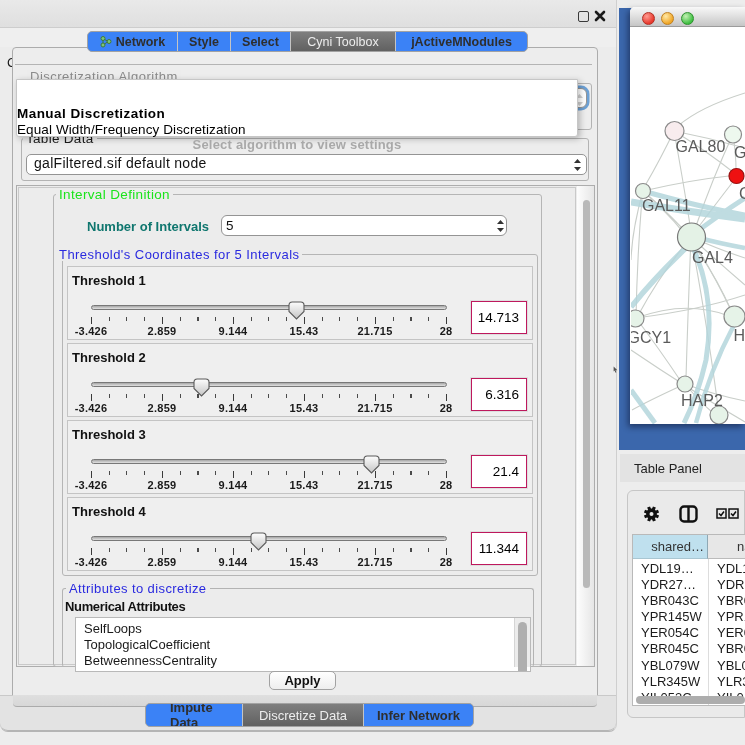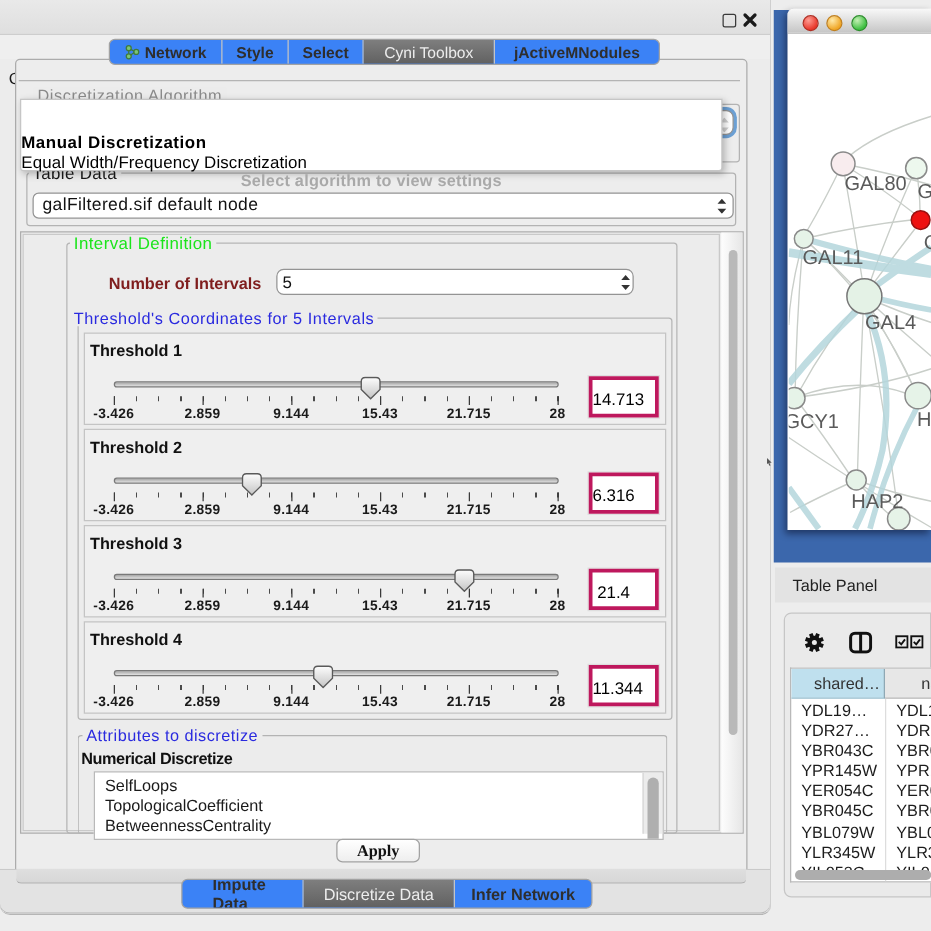--- a/index.html
+++ b/index.html
@@ -13,21 +13,21 @@
 .seg .it{display:flex;align-items:center;justify-content:center;font-weight:bold;color:#2E2E2E;border-right:1px solid #C4C4C4;box-sizing:border-box;}
 .seg .it:last-child{border-right:none;}
 .seg .sel{background:linear-gradient(#7E7E7E,#616161);color:#EDEDED;}
 .gbox{position:absolute;border:1px solid #B3B3B3;border-radius:3px;box-sizing:border-box;}
 .gtitle{position:absolute;background:#ECECEC;padding:0 3px;font-size:13px;line-height:13px;}
 .tbox{position:absolute;background:#EFEFEF;border:1px solid #C4C4C4;box-sizing:border-box;width:466px;height:74px;left:67px;}
 .track{position:absolute;left:23px;width:356px;height:5px;border:1px solid #787878;border-radius:3px;background:linear-gradient(#A6A6A6,#E2E2E2);box-sizing:border-box;}
 .minticks{position:absolute;left:23px;width:357px;height:4px;background:repeating-linear-gradient(90deg,#4A4A4A 0 1px,transparent 1px 17.75px);}
 .majtick{position:absolute;width:1px;height:7px;background:#3A3A3A;}
 .slbl{position:absolute;font-size:11px;font-weight:bold;letter-spacing:0.25px;color:#1A1A1A;transform:translateX(-50%);white-space:nowrap;}
-.vfield{position:absolute;left:403px;width:56px;height:33px;background:#fff;border:3px solid #be185d;box-shadow:0 0 0 1px #DEDEDE;box-sizing:border-box;font-size:13.5px;text-align:right;line-height:31px;padding-right:20px;}
+.vfield{position:absolute;left:403px;width:56px;height:33px;background:#fff;border:1px solid #be185d;box-shadow:0 0 0 1px #DEDEDE;box-sizing:border-box;font-size:13.5px;text-align:right;line-height:31px;padding-right:7px;}
 .thname{position:absolute;left:4px;top:6px;font-size:13px;font-weight:bold;color:#111;}
 .handle{position:absolute;}
 </style>
 </head>
 <body>
 
 
 <div class="abs" style="left:0;top:0;width:616px;height:731px;background:#ECECEC;border-bottom:1px solid #B5B5B5;border-right:1px solid #CFCFCF;border-radius:0 0 8px 8px;"></div>
 
 
@@ -89,21 +89,21 @@
 <div class="abs" style="left:16px;top:185px;width:579px;height:482px;border:1px solid #ADADAD;box-sizing:border-box;background:#ECECEC;"></div>
 <div class="abs" style="left:18px;top:187px;width:558px;height:478px;border:1px solid #C9C9C9;box-sizing:border-box;"></div>
 
 <div class="abs" style="left:577px;top:186px;width:17px;height:480px;background:linear-gradient(90deg,#FDFDFD,#E6E6E6);"></div>
 <div class="abs" style="left:583px;top:200px;width:7px;height:388px;background:#B9B9B9;border-radius:4px;"></div>
 
 
 <div class="gbox" style="left:53px;top:194px;width:489px;height:473px;border-color:#B5B5B5;"></div>
 <div class="gtitle" style="left:56px;top:188px;color:#1BE41B;font-size:13.5px;letter-spacing:0.35px;">Interval Definition</div>
 
-<div class="abs b" style="left:87px;top:219px;font-size:13px;color:#7f1d1d;text-align:right;">Number of Intervals</div>
+<div class="abs b" style="left:87px;top:219px;font-size:13px;color:#0f766e;text-align:right;">Number of Intervals</div>
 <div class="abs combo" style="left:221px;top:215px;width:286px;height:21px;border-radius:6px;"></div>
 <div class="abs" style="left:226px;top:218px;font-size:13.5px;color:#111;">5</div>
 <svg class="carrows" style="left:496px;top:220px;" width="8" height="11" viewBox="0 0 9 12">
     <path d="M4.5 0 L8 4 L1 4 Z M4.5 12 L8 8 L1 8 Z" fill="#333"></path>
   </svg>
 
 
 <div class="gbox" style="left:62px;top:254px;width:476px;height:322px;border-color:#B5B5B5;"></div>
 <div class="gtitle" style="left:56px;top:248px;color:#2A2ADF;letter-spacing:0.45px;">Threshold's Coordinates for 5 Intervals</div>
 
@@ -189,29 +189,29 @@
     <div class="slbl" style="left:378px;top:58px;">28</div>
     <svg class="handle" style="left:181.5px;top:34px;" width="17" height="19" viewBox="0 0 17 19">
       <path d="M1,4.2 Q1,1 4.2,1 L12.8,1 Q16,1 16,4.2 L16,10.5 L8.5,18 L1,10.5 Z" fill="url(#hg)" stroke="#5A5A5A" stroke-width="1.1"></path>
     </svg>
     <div class="vfield" style="top:34px;">11.344</div>
   </div>
 
 
 <div class="gbox" style="left:62px;top:588px;width:472px;height:79px;border-bottom:none;"></div>
 <div class="gtitle" style="left:66px;top:582px;color:#2A2ADF;letter-spacing:0.4px;">Attributes to discretize</div>
-<div class="abs b" style="left:65px;top:599px;font-size:13px;letter-spacing:-0.35px;color:#111;">Numerical Discretize</div>
+<div class="abs b" style="left:65px;top:599px;font-size:13px;letter-spacing:-0.35px;color:#111;">Numerical Attributes</div>
 <div class="abs" style="left:75px;top:617px;width:456px;height:55px;background:#fff;border:1px solid #B9B9B9;box-sizing:border-box;overflow:hidden;">
   <div style="position:absolute;left:8px;top:3px;font-size:13px;color:#1A1A1A;line-height:16px;">SelfLoops<br>TopologicalCoefficient<br>BetweennessCentrality</div>
   <div style="position:absolute;right:0;top:0;width:15px;height:49px;background:#ECECEC;border-left:1px solid #D5D5D5;"></div>
   <div style="position:absolute;right:3px;top:4px;width:9px;height:60px;background:#AFAFAF;border-radius:5px;"></div>
 </div>
 
 
-<div class="abs b" style="left:269px;top:671px;width:67px;height:19px;background:linear-gradient(#FFFFFF,#EEEEEE);border:1px solid #A2A2A2;border-radius:5px;box-sizing:border-box;text-align:center;font-size:13px;line-height:17px;color:#111;font-family:Liberation Serif, serif;">Apply</div>
+<div class="abs b" style="left:269px;top:671px;width:67px;height:19px;background:linear-gradient(#FFFFFF,#EEEEEE);border:1px solid #A2A2A2;border-radius:5px;box-sizing:border-box;text-align:center;font-size:13px;line-height:17px;color:#111;">Apply</div>
 
 
 <div class="abs" style="left:0;top:695px;width:616px;height:36px;background:#E3E3E3;border-top:1px solid #C9C9C9;border-radius:0 0 8px 8px;border-bottom:1px solid #B5B5B5;box-sizing:border-box;"></div>
 <div class="abs" style="left:13px;top:695px;width:584px;height:12px;background:linear-gradient(#DFDFDF,#D7D7D7);border-bottom:1px solid #ABABAB;border-radius:0 0 4px 4px;box-sizing:border-box;"></div>
 <div class="seg" style="left:145px;top:703px;height:24px;font-size:13px;">
   <div class="it" style="width:97px;padding-left:24px;">Impute Data</div>
   <div class="it sel" style="width:121px;font-weight:normal;">Discretize Data</div>
   <div class="it" style="width:109px;">Infer Network</div>
 </div>
 

